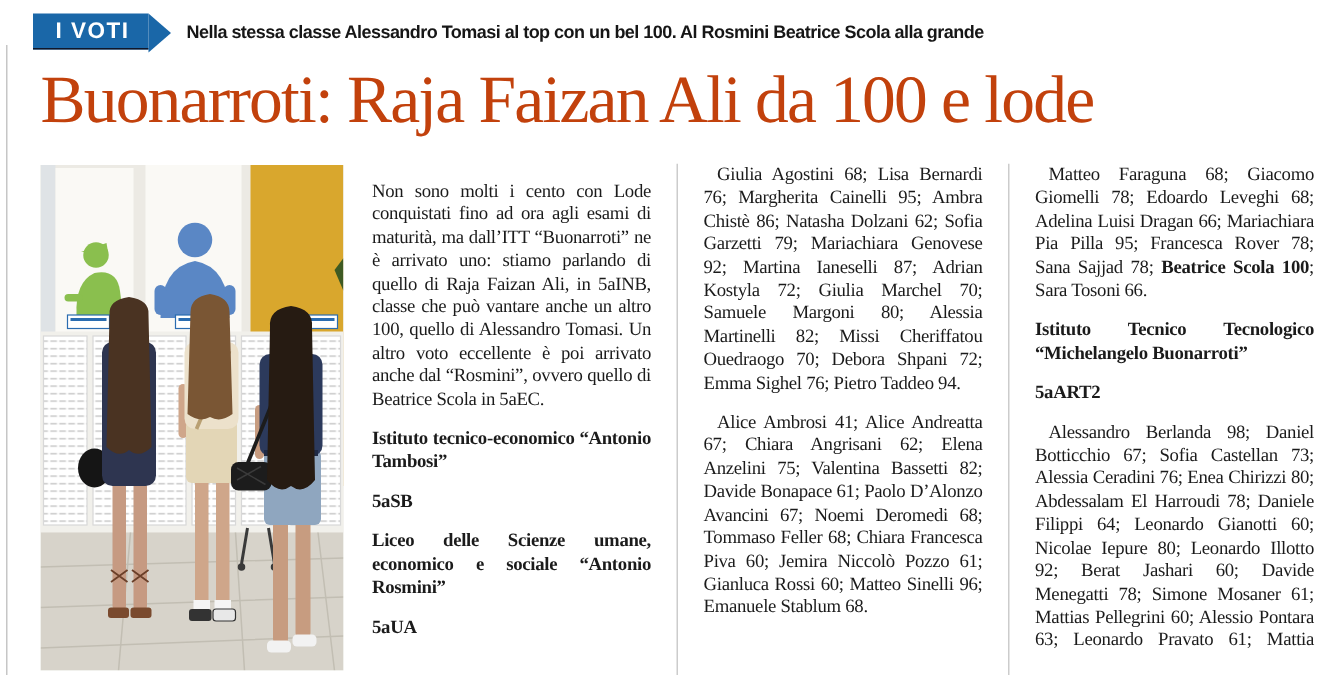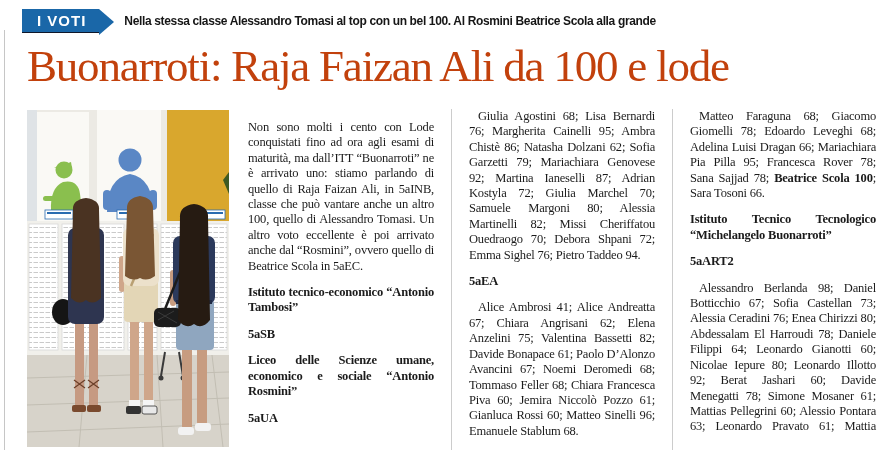--- a/index.html
+++ b/index.html
@@ -162,21 +162,20 @@
     </svg>
   </div>
 
   <div class="columns">
       <p class="blk body"><span>Non sono molti i cento con Lode conquistati fino ad ora agli esami di maturità, ma dall’ITT “Buonarroti” ne è arrivato uno: stiamo parlando di quello di Raja Faizan Ali, in 5aINB, classe che può vantare anche un altro 100, quello di Alessandro Tomasi. Un altro voto eccellente è poi arrivato anche dal “Rosmini”, ovvero quello di Beatrice Scola in 5aEC.</span></p>
       <p class="blk heading"><span>Istituto tecnico-economico “Antonio Tambosi”</span></p>
       <p class="blk class"><span>5aSB</span></p>
       <p class="blk heading"><span>Liceo delle Scienze umane, economico e sociale “Antonio Rosmini”</span></p>
       <p class="blk class"><span>5aUA</span></p>
       <p class="blk list"><span>Giulia Agostini 68; Lisa Bernardi 76; Margherita Cainelli 95; Ambra Chistè 86; Natasha Dolzani 62; Sofia Garzetti 79; Mariachiara Genovese 92; Martina Ianeselli 87; Adrian Kostyla 72; Giulia Marchel 70; Samuele Margoni 80; Alessia Martinelli 82; Missi Cheriffatou Ouedraogo 70; Debora Shpani 72; Emma Sighel 76; Pietro Taddeo 94.</span></p>
-      <p class="blk class"><span>5aEA</span></p>
       <p class="blk list"><span>Alice Ambrosi 41; Alice Andreatta 67; Chiara Angrisani 62; Elena Anzelini 75; Valentina Bassetti 82; Davide Bonapace 61; Paolo D’Alonzo Avancini 67; Noemi Deromedi 68; Tommaso Feller 68; Chiara Francesca Piva 60; Jemira Niccolò Pozzo 61; Gianluca Rossi 60; Matteo Sinelli 96; Emanuele Stablum 68.</span></p>
       <p class="blk list"><span>Matteo Faraguna 68; Giacomo Giomelli 78; Edoardo Leveghi 68; Adelina Luisi Dragan 66; Mariachiara Pia Pilla 95; Francesca Rover 78; Sana Sajjad 78; </span><span class="hl">Beatrice Scola 100</span><span>; Sara Tosoni 66.</span></p>
       <p class="blk heading"><span>Istituto Tecnico Tecnologico “Michelangelo Buonarroti”</span></p>
       <p class="blk class"><span>5aART2</span></p>
       <p class="blk list"><span>Alessandro Berlanda 98; Daniel Botticchio 67; Sofia Castellan 73; Alessia Ceradini 76; Enea Chirizzi 80; Abdessalam El Harroudi 78; Daniele Filippi 64; Leonardo Gianotti 60; Nicolae Iepure 80; Leonardo Illotto 92; Berat Jashari 60; Davide Menegatti 78; Simone Mosaner 61; Mattias Pellegrini 60; Alessio Pontara 63; Leonardo Pravato 61; Mattia Sitton 86; Angela Tomasi 70; Samantha Tosuni 71; Christopher Valentini 82; Tommaso Valler 66; Mario Junior Ventura Coyago 70; Giulia Zambotti 61; Jonathan Verde 60.</span></p>
       <p class="blk class"><span>5aINB</span></p>
       <p class="blk list"><span>Max Alessandrini 74; </span><span class="hl">Raja Faizan Ali 100 e lode</span><span>; Christian Beatrici 83; Lorenzo Bisicchia 65; Mattia Bronzetti 77; Mattia Caldera 67; Antonio Caria 98; Giovanni Ruben Fiano 64; Catalin Paul Isac 78; Federica Mascia 95; Riccardo Moser 63; Andrea Nardin 97; Samuel Nasi 75; Federico Pedron 89; Leopoldo Pedron 95; Massimiliano Redi 64; Nicolò Matteo Targa 74; Francesco Tasin 69; Alessandro Tava 65; </span></p>
     </div>
 </div>
 

